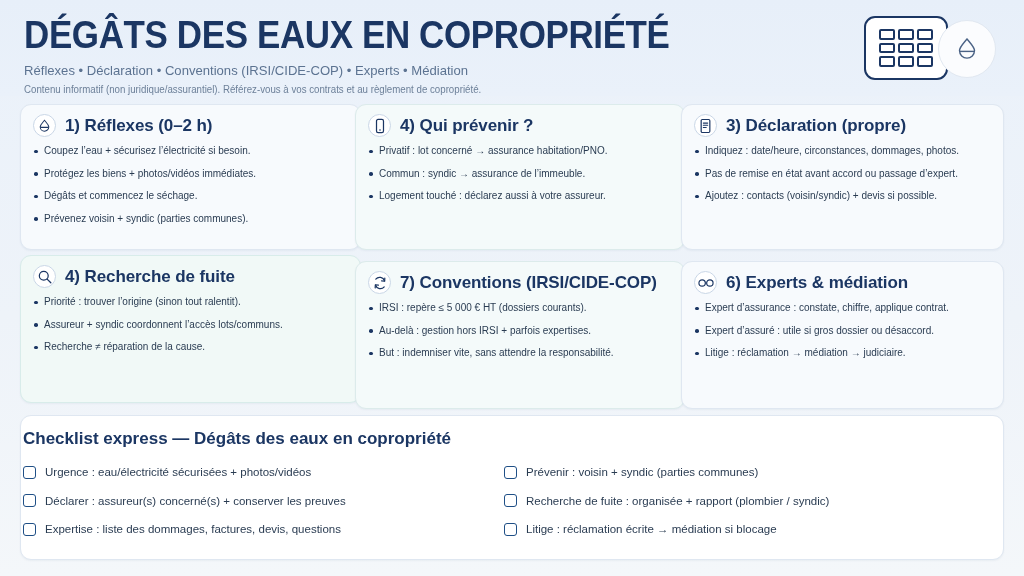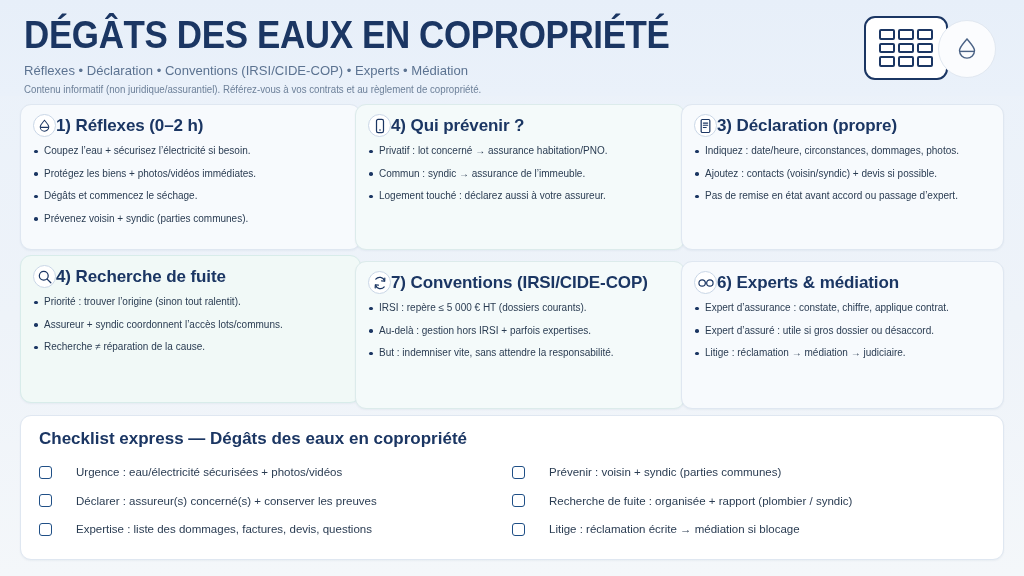--- a/index.html
+++ b/index.html
@@ -138,20 +138,21 @@
   .card.c1 { left: 0;   top: 0;   width: 341px; height: 146px; }
   .card.c2 { left: 335px; top: 0;   width: 330px; height: 146px; }
   .card.c3 { left: 661px; top: 0;   width: 323px; height: 146px; }
   .card.c4 { left: 0;   top: 151px; width: 341px; height: 148px; }
   .card.c5 { left: 335px; top: 157px; width: 330px; height: 148px; }
   .card.c6 { left: 661px; top: 157px; width: 323px; height: 148px; z-index: 3; }
 
   .card-head {
     display: flex;
     align-items: center;
+    gap: 9px;
     margin-bottom: 3px;
     white-space: nowrap;
   }
 
   .card-icon {
     flex: 0 0 auto;
     width: 23px; height: 23px;
     border-radius: 50%;
     border: 1.5px solid #c9d6e6;
     background: #ffffff;
@@ -195,41 +196,41 @@
   .checklist {
     position: absolute;
     left: 20px;
     top: 415px;
     width: 984px;
     height: 145px;
     border: 1.5px solid #dfe7f1;
     border-radius: 11px;
     background: #ffffff;
     box-shadow: 0 1px 2px rgba(27,54,99,0.05);
-    padding: 13px 18px 10px 18px;
+    padding: 13px 18px 10px 2px;
   }
 
   .checklist-title {
     font-size: 17px;
     font-weight: bold;
     color: #1b3663;
     margin-bottom: 9px;
     white-space: nowrap;
   }
 
   .checklist-cols {
     display: flex;
     gap: 0;
   }
   .checklist-col { width: 484px; }
 
   .check-item {
     display: flex;
     align-items: center;
-    gap: 24px;
+    gap: 9px;
     height: 28.5px;
   }
 
   .checkbox {
     flex: 0 0 auto;
     width: 13px;
     height: 13px;
     border: 1.8px solid #1f4f86;
     border-radius: 3px;
     background: #ffffff;
@@ -320,22 +321,22 @@
         <span class="card-icon">
           <svg width="13" height="16" viewBox="0 0 18 22">
             <rect x="3" y="2" width="12" height="18" rx="1.6" fill="none" stroke="#1b3663" stroke-width="1.7"></rect>
             <path d="M6 7 H12 M6 10 H12 M6 13 H10" stroke="#1b3663" stroke-width="1.5" stroke-linecap="round"></path>
           </svg>
         </span>
         <span class="card-title">3) Déclaration (propre)</span>
       </div>
       <ul>
         <li>Indiquez : date/heure, circonstances, dommages, photos.</li>
+        <li>Pas de remise en état avant accord ou passage d’expert.</li>
         <li>Ajoutez : contacts (voisin/syndic) + devis si possible.</li>
-        <li>Pas de remise en état avant accord ou passage d’expert.</li>
       </ul>
     </div>
 
     <div class="card c4 tint-green">
       <div class="card-head">
         <span class="card-icon">
           <svg width="16" height="16" viewBox="0 0 22 22">
             <circle cx="9.3" cy="9.3" r="6.1" fill="none" stroke="#1b3663" stroke-width="1.7"></circle>
             <path d="M13.9 13.9 L19 19" stroke="#1b3663" stroke-width="1.8" stroke-linecap="round"></path>
           </svg>

